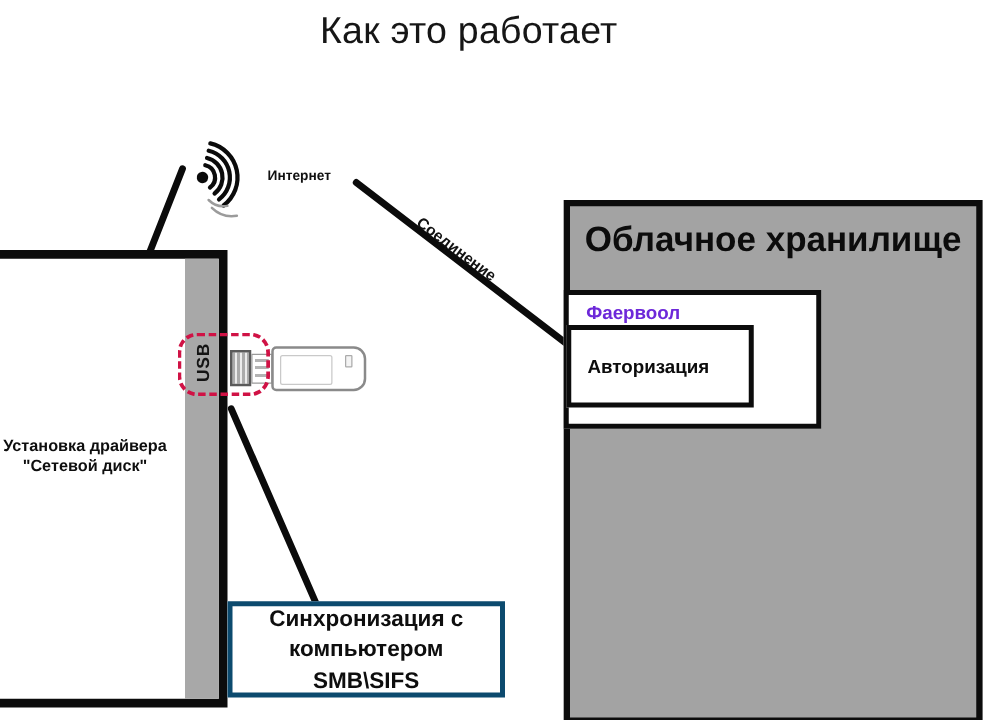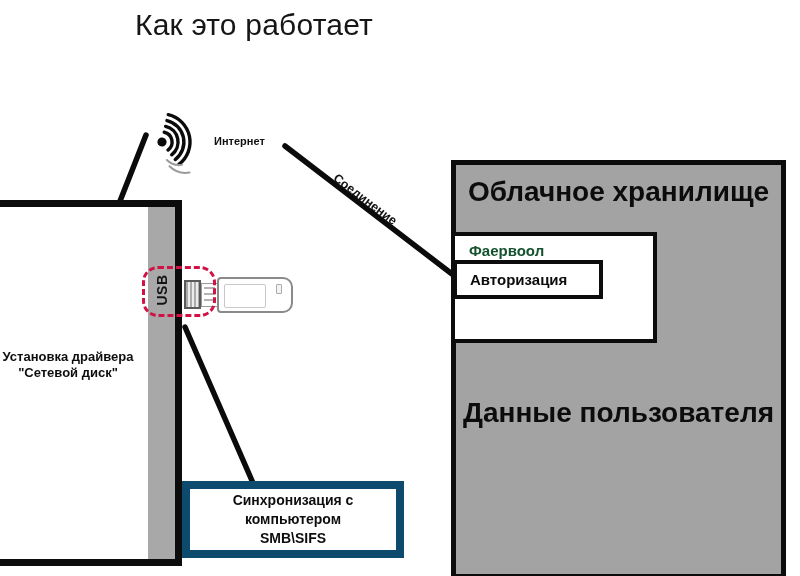--- a/index.html
+++ b/index.html
@@ -2,21 +2,21 @@
 <html><head>
 <meta charset="utf-8">
 <style>
   html,body{margin:0;padding:0;background:#fff;}
   #stage{
     position:relative;width:800px;height:576px;overflow:hidden;background:#ffffff;
     font-family:"Liberation Sans","DejaVu Sans",sans-serif;color:#111;
   }
   
   .page-title{
-    position:absolute;left:135px;top:8px;width:480px;text-align:left;
+    position:absolute;left:135px;top:8px;width:480px;text-align:center;
     font-size:30px;font-weight:400;color:#161616;letter-spacing:.2px;
   }
   
   .lines{position:absolute;left:0;top:0;width:800px;height:576px;z-index:1;pointer-events:none;}
   
   .wifi{position:absolute;left:148px;top:104px;width:78px;height:74px;z-index:2;}
   .internet-label{position:absolute;left:214px;top:135px;font-size:11px;font-weight:700;z-index:2;}
   .connection-label{
     position:absolute;left:339px;top:171px;font-size:12.5px;font-weight:700;
     transform:rotate(37deg);transform-origin:left top;z-index:2;white-space:nowrap;
@@ -62,37 +62,37 @@
     border:3px dashed #d01245;border-radius:16px;z-index:4;background:transparent;
   }
   
   .driver-caption{
     position:absolute;left:-12px;top:349px;width:160px;z-index:3;
     text-align:center;font-size:13px;font-weight:700;line-height:1.2;color:#0e0e0e;
   }
   
   .sync-box{
     position:absolute;left:182px;top:481px;width:222px;height:77px;box-sizing:border-box;
-    border:8px solid #0c4a6e;background:#fff;z-index:2;
+    border:4px solid #0c4a6e;background:#fff;z-index:2;
     display:flex;flex-direction:column;justify-content:center;align-items:center;
-    text-align:center;font-size:14px;font-weight:700;line-height:1.35;color:#0e0e0e;
+    text-align:center;font-size:18px;font-weight:700;line-height:1.35;color:#0e0e0e;
   }
   
   .cloud-box{
     position:absolute;left:451px;top:160px;width:335px;height:419px;box-sizing:border-box;
     border:5px solid #0c0c0c;background:#a3a3a3;z-index:2;
   }
   .cloud-title{margin-top:11px;text-align:center;font-size:28px;font-weight:700;color:#0c0c0c;}
   .firewall-box{
     position:absolute;left:451px;top:232px;width:206px;height:111px;box-sizing:border-box;
     border:4px solid #0c0c0c;background:#fff;z-index:3;
   }
-  .firewall-label{margin:6px 0 0 14px;font-size:15px;font-weight:700;color:#14532d;}
+  .firewall-label{margin:6px 0 0 14px;font-size:15px;font-weight:700;color:#6d28d9;}
   .auth-box{
-    position:absolute;left:453px;top:260px;width:150px;height:39px;box-sizing:border-box;
+    position:absolute;left:453px;top:260px;width:150px;height:66px;box-sizing:border-box;
     border:4px solid #0c0c0c;background:#fff;z-index:4;
     display:flex;align-items:center;
   }
   .auth-label{margin-left:13px;font-size:15px;font-weight:700;color:#0c0c0c;}
   .user-data-label{
     position:absolute;left:451px;top:397px;width:335px;text-align:center;
     font-size:28px;font-weight:700;color:#0c0c0c;z-index:3;
   }
 </style>
 </head>
@@ -151,15 +151,14 @@
 
   <div class="cloud-box">
     <div class="cloud-title">Облачное хранилище</div>
   </div>
   <div class="firewall-box">
     <div class="firewall-label">Фаервоол</div>
   </div>
   <div class="auth-box">
     <div class="auth-label">Авторизация</div>
   </div>
-  <div class="user-data-label">Данные пользователя</div>
 
 </div>
 
 </body></html>

